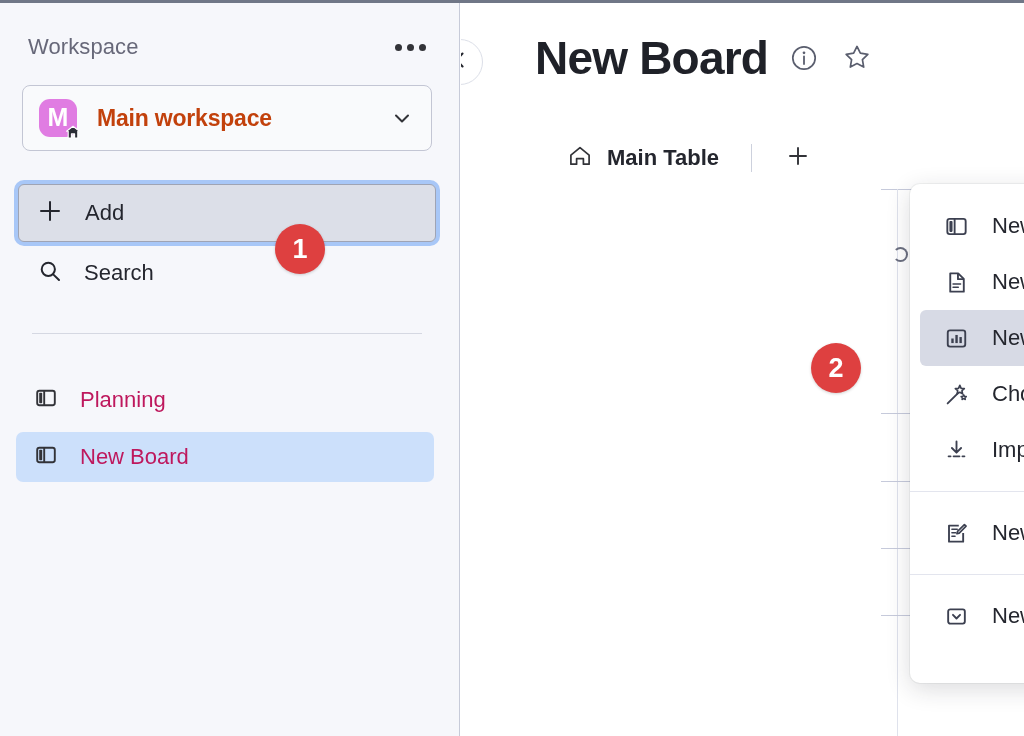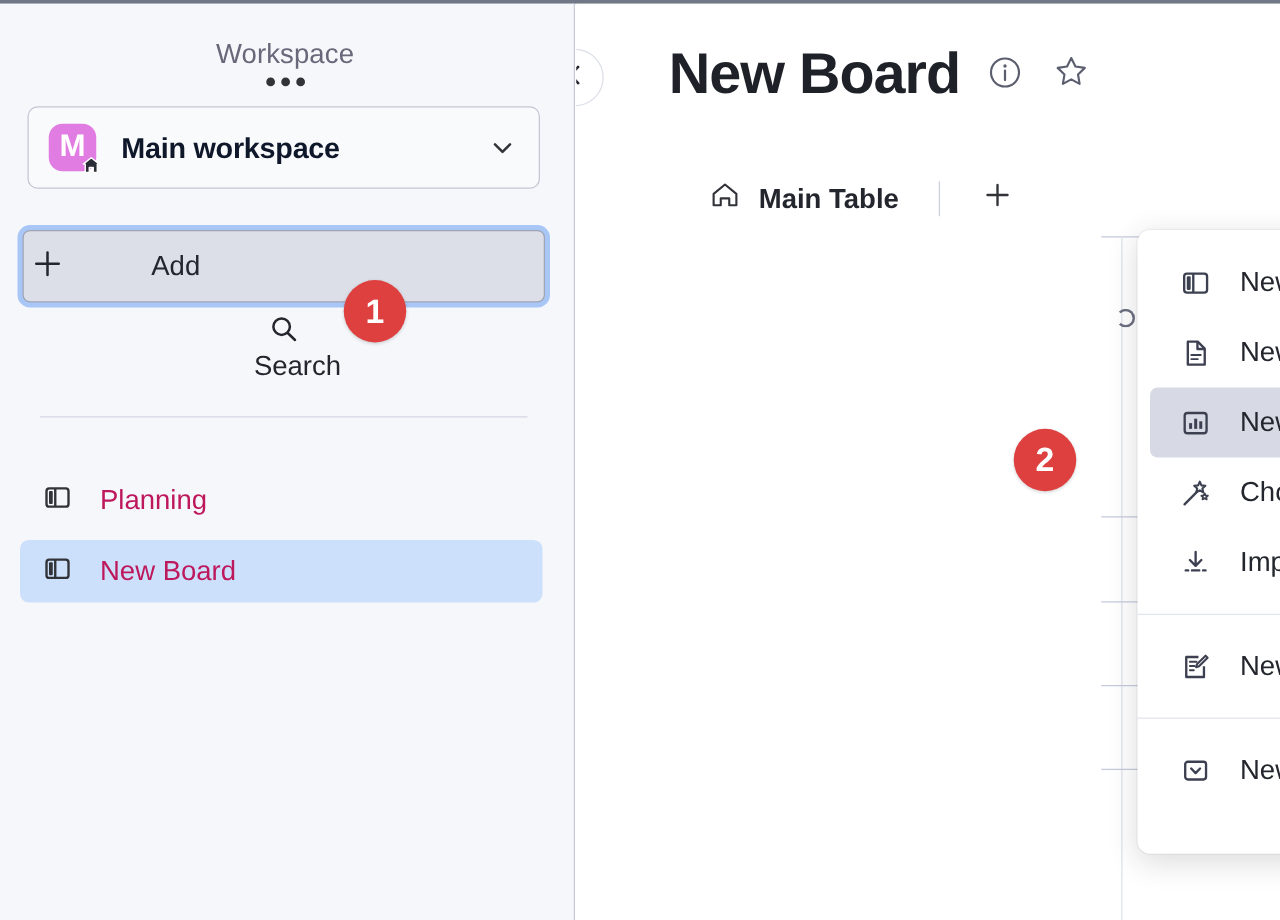--- a/index.html
+++ b/index.html
@@ -24,21 +24,21 @@
   
   .sidebar {
     position: absolute; left: 0; top: 3px;
     width: 460px; height: 733px;
     background: #f6f7fb;
     border-right: 1px solid #c7cbd9;
   }
   .ws-header {
     position: absolute; left: 28px; top: 27px;
     width: 400px; height: 34px;
-    display: flex; align-items: center; justify-content: space-between; flex-direction: column;
+    display: flex; align-items: center; justify-content: space-between;
   }
   .ws-header-title {
     font-size: 22px; color: #676879; letter-spacing: 0.1px;
   }
   .dots-btn {
     display: flex; align-items: center; gap: 5px;
     padding: 6px 2px; cursor: pointer;
   }
   .dots-btn i {
     display: block; width: 7px; height: 7px; border-radius: 50%;
@@ -65,48 +65,46 @@
     color: #ffffff; font-size: 25px; font-weight: 700; line-height: 1;
     margin-top: -1px;
   }
   .avatar-home {
     position: absolute; right: -5px; bottom: -4px;
     width: 18px; height: 18px;
     display: flex; align-items: center; justify-content: center;
   }
   .ws-name {
     margin-left: 20px;
-    font-size: 23px; font-weight: 700; color: #0f172a;
+    font-size: 23px; font-weight: 700; color: #c2410c;
     letter-spacing: -0.2px;
     white-space: nowrap;
     text-align: right;
   }
   .ws-chev { margin-left: auto; display: flex; align-items: center; }
 
   .add-btn {
     position: absolute; left: 18px; top: 181px;
     width: 418px; height: 58px;
     background: #dcdfe8;
     border: 1px solid #9fa4b4;
     border-radius: 6px;
     box-shadow: 0 0 0 4px #a8c7f7;
-    display: flex; align-items: center; padding-left: 6px;
+    display: flex; align-items: center; padding-left: 18px;
     cursor: pointer;
-    gap: 48px;
   }
   .add-btn .lbl {
     margin-left: 22px; font-size: 22px; color: #24262e;
   }
 
   .search-row {
-    position: absolute; left: 8px; top: 248px;
+    position: absolute; left: 18px; top: 248px;
     width: 418px; height: 44px;
     display: flex; align-items: center; padding-left: 20px;
     cursor: pointer;
-    flex-direction: column;
   }
   .search-row .lbl {
     margin-left: 22px; font-size: 22px; color: #24262e;
   }
 
   .sb-divider {
     position: absolute; left: 32px; top: 330px;
     width: 390px; height: 1px; background: #d5d8e2;
   }
 

